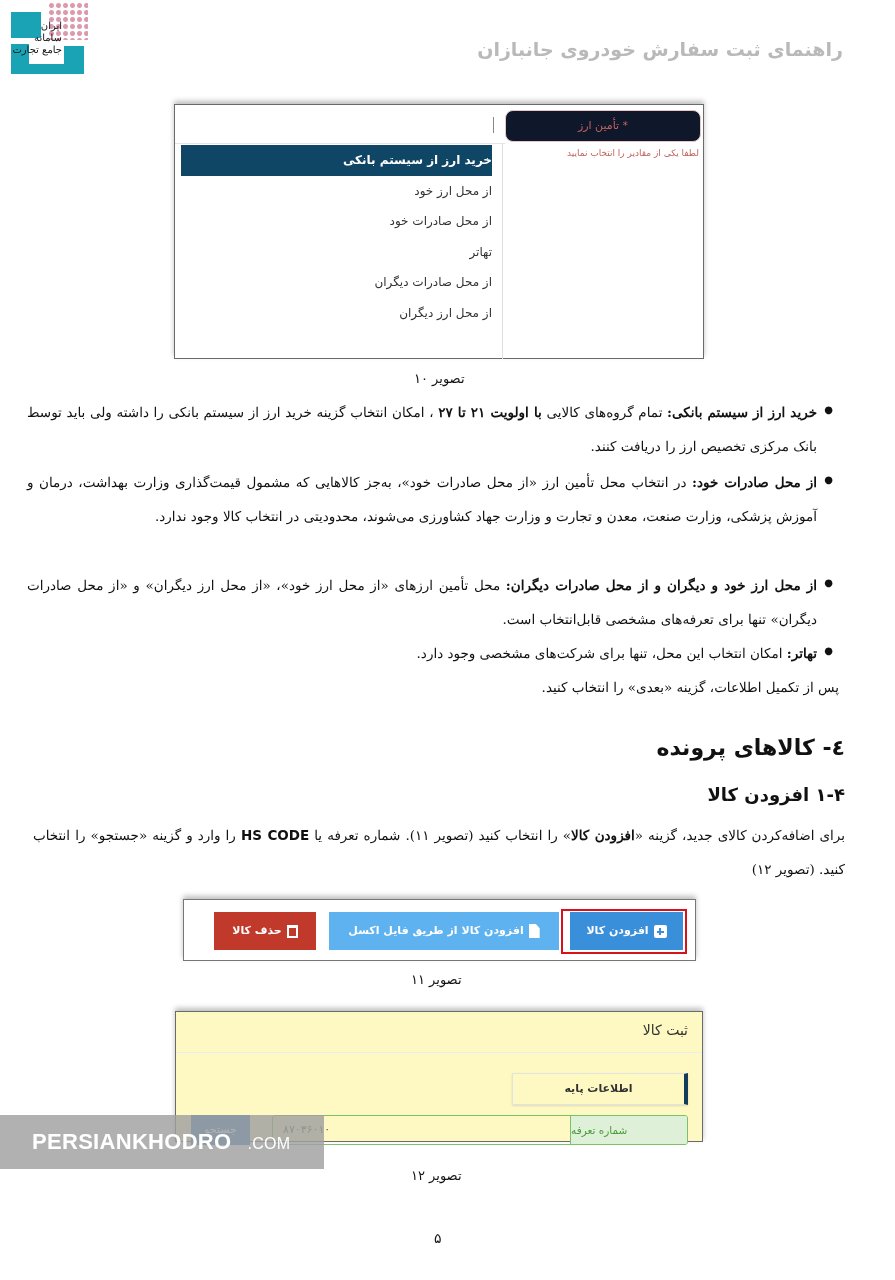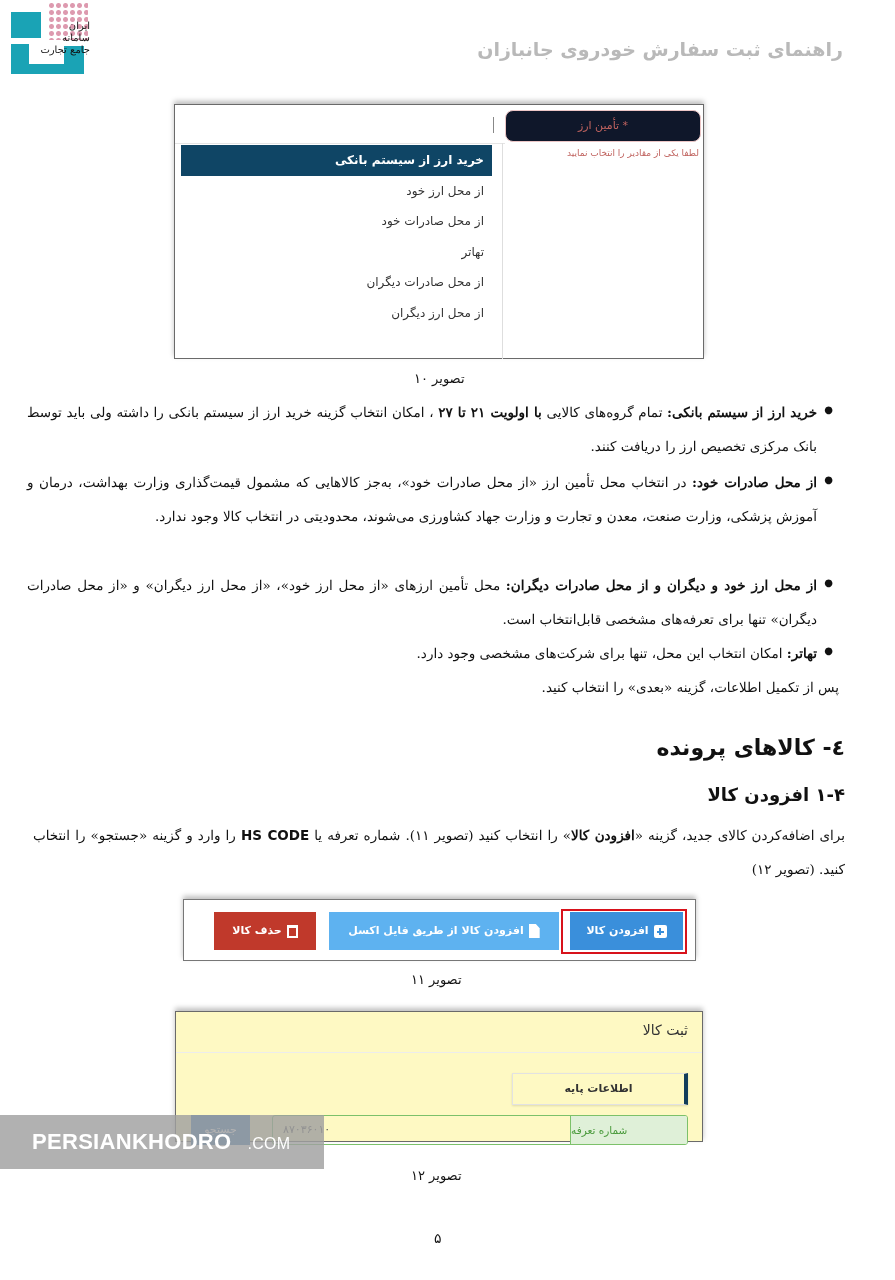--- a/index.html
+++ b/index.html
@@ -7,33 +7,33 @@
   body { position: relative; font-family: "DejaVu Sans", sans-serif; color: #111; direction: rtl; }
 
   
   .logo { position: absolute; left: 8px; top: 2px; width: 80px; height: 76px; direction: ltr; }
   .logo .sq1 { position: absolute; left: 3px; top: 10px; width: 30px; height: 26px; background: #1aa3b5; }
   .logo .sq2 { position: absolute; left: 3px; top: 42px; width: 18px; height: 30px; background: #1aa3b5; }
   .logo .sq3 { position: absolute; left: 56px; top: 44px; width: 20px; height: 28px; background: #1aa3b5; }
   .logo .sq4 { position: absolute; left: 20px; top: 62px; width: 40px; height: 10px; background: #1aa3b5; }
   .logo .dots { position: absolute; left: 40px; top: 0px; width: 40px; height: 38px;
     background: radial-gradient(circle, #d98fa6 2px, transparent 3px) 0 0/7px 7px; opacity: 0.9; }
-  .logo .txt { position: absolute; left: 4px; top: 18px; font-family: "DejaVu Serif", serif; font-size: 10px; color: #111; width: 50px; direction: rtl; line-height: 12px; margin-left: 28px; }
+  .logo .txt { position: absolute; left: 4px; top: 18px; font-family: "DejaVu Serif", serif; font-size: 10px; color: #111; width: 50px; direction: rtl; line-height: 12px; }
 
   .doc-title { position: absolute; right: 52px; top: 38px; font-size: 19px; font-weight: bold; color: #b9b9b9; }
 
   
   .fig10 { position: absolute; left: 174px; top: 104px; width: 530px; height: 255px; border: 1px solid #6a6a6a; box-shadow: 0 -3px 5px rgba(0,0,0,0.25); background: #fff; }
   .fig10 .field-label { position: absolute; right: 2px; top: 5px; width: 196px; height: 32px; background: #0f172a; border: 1px solid #ecc6c6; border-radius: 8px; color: #c0635f; font-size: 11px; text-align: center; line-height: 30px; }
   .fig10 .caret { position: absolute; left: 318px; top: 12px; width: 1px; height: 16px; background: #888; }
   .fig10 .topline { position: absolute; left: 0; top: 38px; width: 330px; height: 1px; background: #e5e5e5; }
   .fig10 .vline { position: absolute; left: 327px; top: 38px; width: 1px; height: 216px; background: #dedede; }
   .fig10 .err { position: absolute; right: 4px; top: 43px; font-size: 9px; color: #c0635f; white-space: nowrap; }
   .fig10 .options { position: absolute; left: 6px; top: 40px; width: 311px; }
-  .fig10 .opt { height: 30.5px; line-height: 30px; padding-right: 8px; font-size: 12px; color: #333; }
+  .fig10 .opt { height: 30.5px; line-height: 30px; font-size: 12px; color: #333; }
   .fig10 .opt.sel { background: #0f4565; color: #fff; font-weight: bold; }
 
   .caption { position: absolute; font-size: 13px; color: #111; }
 
   
   .para { position: absolute; right: 38px; width: 820px; font-family: "DejaVu Serif", serif; font-size: 13.5px; line-height: 34px; text-align: justify; color: #111; }
   .bullet { position: absolute; right: 62px; font-size: 10px; }
   .bl { font-weight: bold; }
 
   .h1 { position: absolute; right: 50px; top: 735px; font-size: 22px; font-weight: bold; }

